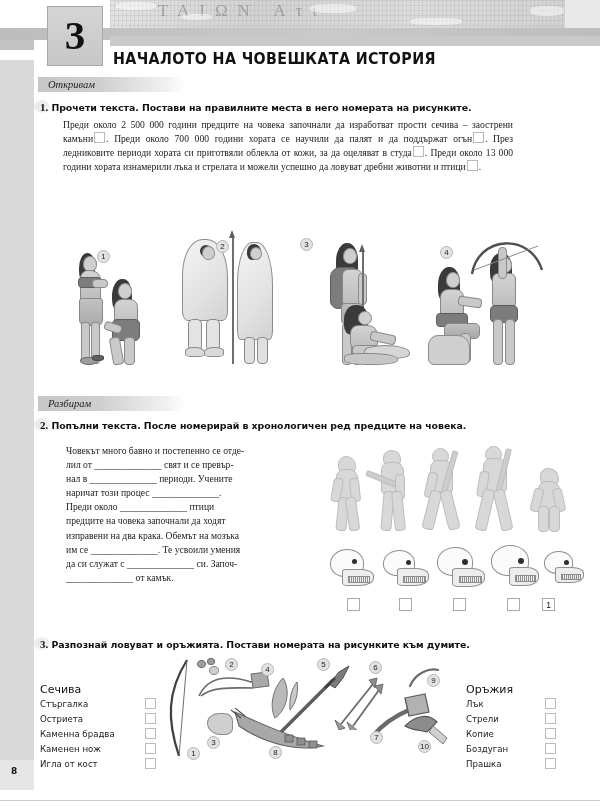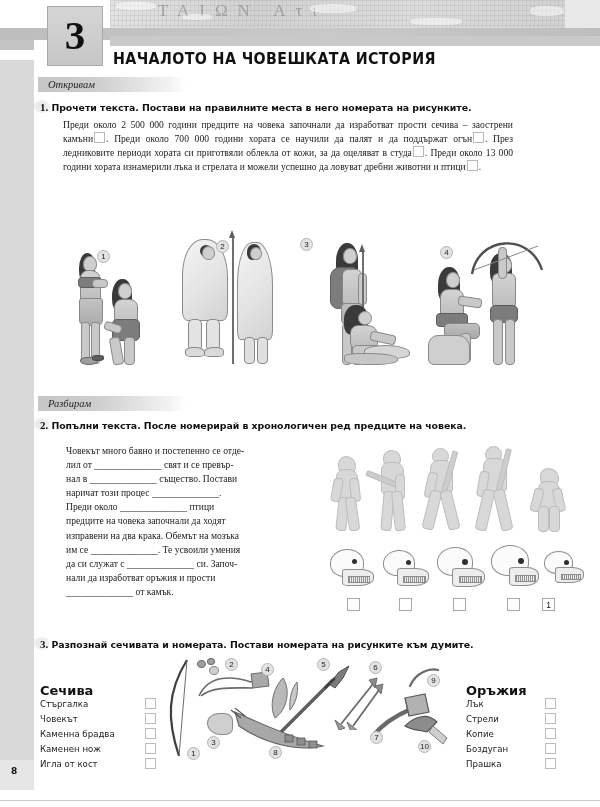--- a/index.html
+++ b/index.html
@@ -314,22 +314,22 @@
     color: #111;
     display: flex;
     align-items: center;
     justify-content: center;
   }
 
   
   .list-title {
     position: absolute;
     font-family: "DejaVu Sans", sans-serif;
-    font-size: 13px;
-    font-weight: 700;
+    font-size: 11px;
+    font-weight: 400;
     color: #111;
     white-space: nowrap;
   }
   .list-word {
     position: absolute;
     font-family: "DejaVu Sans", sans-serif;
     font-size: 8.6px;
     color: #1b1b1b;
     white-space: nowrap;
   }
@@ -539,28 +539,27 @@
 
   <div class="task-blob" style="left:34px; top:418px;"></div>
   <div class="task-head" style="left:40px; top:419px;">
     <span class="task-num">2.</span>
     <span>Попълни текста. После номерирай в хронологичен ред предците на човека.</span>
   </div>
 
   <div class="body-text" style="left:60px; top:444px; width:240px; text-align:justify;">
     <div>Човекът много бавно и постепенно се отде-</div>
     <div>лил от ______________ свят и се превър-</div>
-    <div>нал в ______________ същество. Постави</div>
+    <div>нал в ______________ периоди. Учените</div>
     <div>наричат този процес ______________.</div>
     <div>Преди около ______________ птици</div>
     <div>предците на човека започнали да ходят</div>
     <div>изправени на два крака. Обемът на мозъка</div>
     <div>им се ______________. Те усвоили умения</div>
     <div>да си служат с ______________ си. Започ-</div>
-    <div>нали да изработват оръжия и прости</div>
     <div>______________ от камък.</div>
   </div>
 
   <div class="illus" style="left:330px; top:450px; width:250px; height:80px;">
 
     <div class="evo-sil" style="left:0px; width:40px; height:74px;">
       <div class="evo-part" style="left:8px;  top:0px;  width:16px; height:16px; border-radius:50% 60% 40% 45%;"></div>
       <div class="evo-part" style="left:6px;  top:13px; width:20px; height:30px; border-radius:8px 9px 5px 5px;"></div>
       <div class="evo-part" style="left:2px;  top:22px; width:8px;  height:22px; border-radius:4px; transform:rotate(10deg);"></div>
       <div class="evo-part" style="left:20px; top:22px; width:8px;  height:22px; border-radius:4px; transform:rotate(-6deg);"></div>
@@ -645,26 +644,26 @@
 
   <div class="answer-box" style="left:347px; top:598px;"></div>
   <div class="answer-box" style="left:399px; top:598px;"></div>
   <div class="answer-box" style="left:453px; top:598px;"></div>
   <div class="answer-box" style="left:507px; top:598px;"></div>
   <div class="answer-box" style="left:542px; top:598px;">1</div>
 
   <div class="task-blob" style="left:34px; top:637px;"></div>
   <div class="task-head" style="left:40px; top:638px;">
     <span class="task-num">3.</span>
-    <span>Разпознай сечивата и номерата. Постави номерата на рисунките към думите.</span>
+    <span>Разпознай ловуват и оръжията. Постави номерата на рисунките към думите.</span>
   </div>
 
   <div class="list-title" style="left:40px; top:683px;">Сечива</div>
   <div class="list-word" style="left:40px; top:699px;">Стъргалка</div>
-  <div class="list-word" style="left:40px; top:714px;">Човекът</div>
+  <div class="list-word" style="left:40px; top:714px;">Остриета</div>
   <div class="list-word" style="left:40px; top:729px;">Каменна брадва</div>
   <div class="list-word" style="left:40px; top:744px;">Каменен нож</div>
   <div class="list-word" style="left:40px; top:759px;text-align:center;">Игла от кост</div>
 
   <div class="list-box" style="left:145px; top:698px;"></div>
   <div class="list-box" style="left:145px; top:713px;"></div>
   <div class="list-box" style="left:145px; top:728px;"></div>
   <div class="list-box" style="left:145px; top:743px;"></div>
   <div class="list-box" style="left:145px; top:758px;"></div>
 

